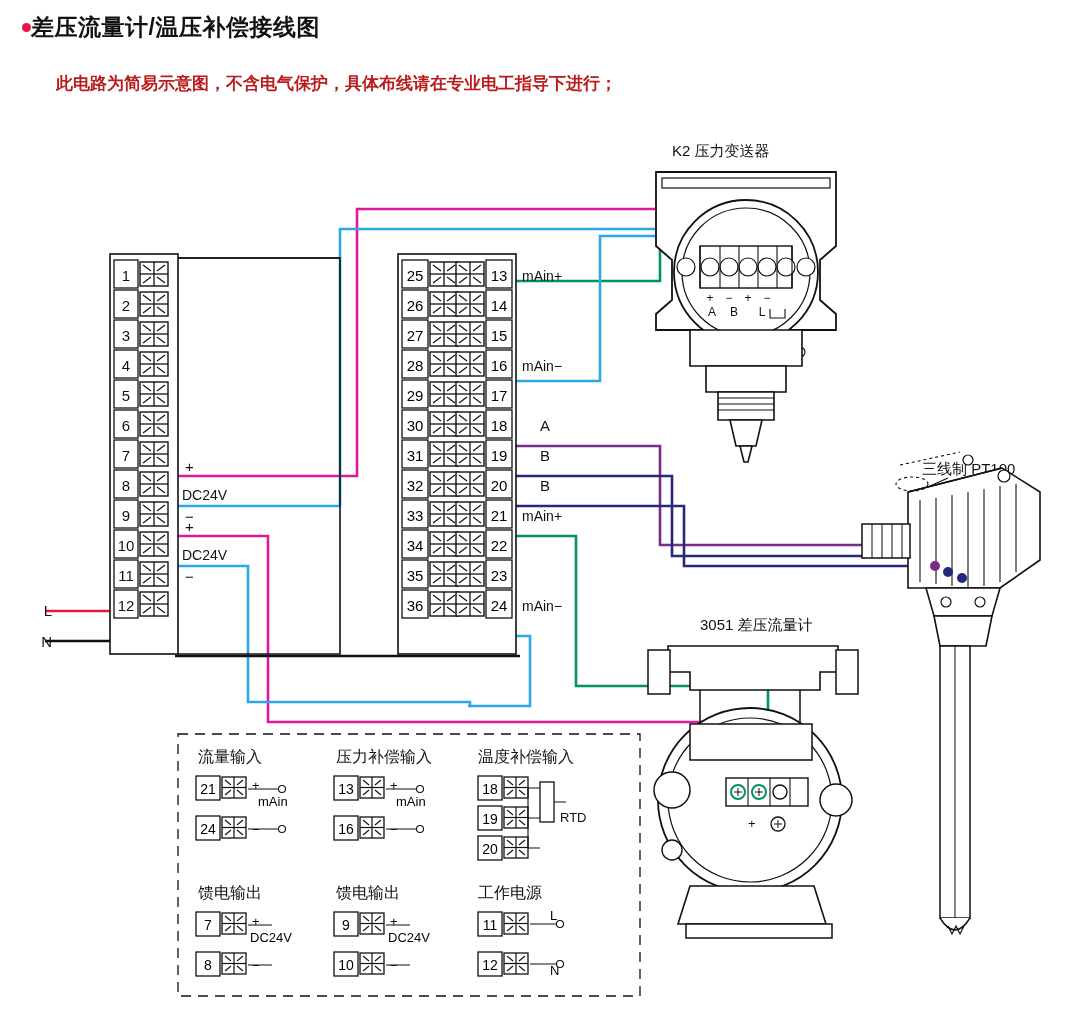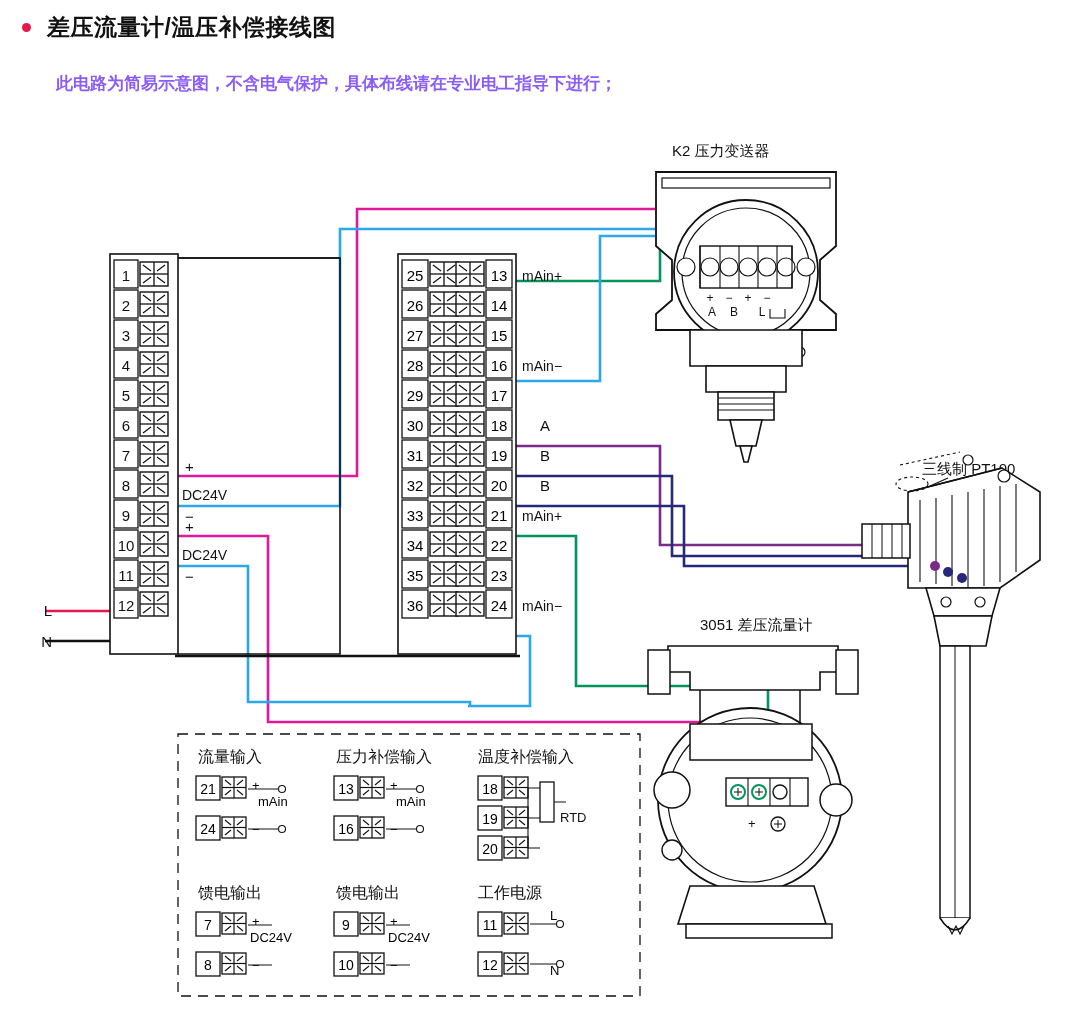--- a/index.html
+++ b/index.html
@@ -5,30 +5,30 @@
   html,body{margin:0;padding:0;}
   body{
     width:1080px;height:1013px;
     background:#ffffff;
     font-family:"Liberation Sans","DejaVu Sans",sans-serif;
     color:#1a1a1a;
     position:relative;
     overflow:hidden;
   }
   .title-row{
-    position:absolute;left:22px;top:12px;display:flex;align-items:center;gap:16px;text-align:center;
+    position:absolute;left:22px;top:12px;display:flex;align-items:center;gap:0;text-align:center;
   }
   .bullet{
     width:9px;height:9px;border-radius:50%;background:#e8174a;display:inline-block;
   }
   .title-text{
     font-size:23px;font-weight:bold;letter-spacing:.5px;color:#111;
   }
   .subtitle{
-    position:absolute;left:56px;top:72px;font-size:17px;font-weight:bold;color:#8b5cf6;
+    position:absolute;left:56px;top:72px;font-size:17px;font-weight:bold;color:#b91c1c;
   }
   .canvas{position:absolute;left:0;top:0;width:1080px;height:1013px;}
   svg{display:block;}
   .lbl{font-family:"Liberation Sans","DejaVu Sans",sans-serif;}
 </style>
 </head>
 <body>
 
 <div class="title-row">
   <span class="bullet"></span>

